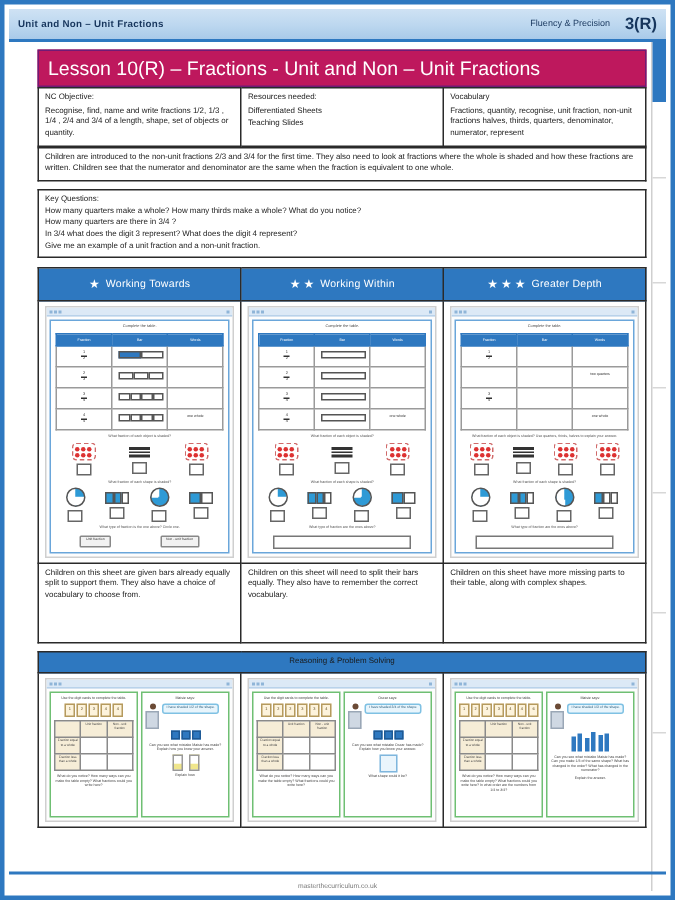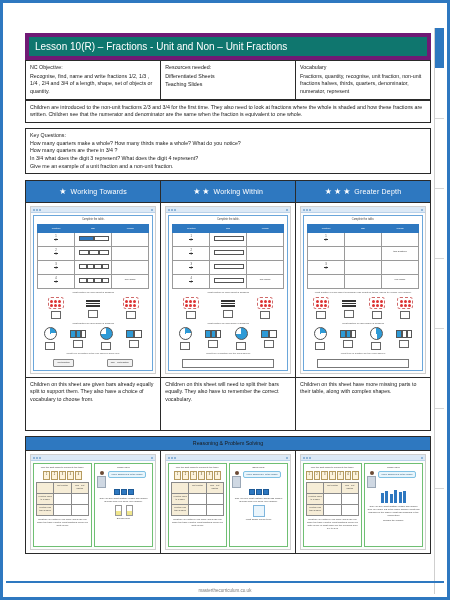--- a/index.html
+++ b/index.html
@@ -28,24 +28,24 @@
   .topbar-left{font-size:6.5px;color:#17365d;font-weight:bold;letter-spacing:.2px;}
   .topbar-right{margin-left:auto;display:flex;align-items:center;gap:10px;}
   .topbar-strand{font-size:6px;color:#17365d;}
   .topbar-code{font-size:11px;color:#17365d;font-weight:bold;}
 
   
   .sheet{
     position:absolute;left:22px;top:30px;width:406px;
   }
   .lesson-title{
-    background:#0f766e;color:#ffffff;
-    font-size:10px;
+    background:#be185d;color:#ffffff;
+    font-size:13px;
     padding:4px 5px 4px 6px;
-    border:4px solid #701a75;
+    border:1px solid #701a75;
     box-sizing:border-box;
   }
   table.grid{
     width:100%;border-collapse:collapse;table-layout:fixed;
   }
   table.grid td{
     border:1px solid #2a2a2a;
     vertical-align:top;
     padding:3px 4px;
     font-size:5.3px;
@@ -193,20 +193,27 @@
   .scroll-thumb{
     position:absolute;left:0;right:0;top:0;height:40px;background:#2e78c0;
   }
   .scroll-tick{position:absolute;left:0;right:0;height:1px;background:#d7d7d7;}
 </style>
 </head>
 <body>
 
 <div class="page">
 
+  <div class="topbar">
+    <div class="topbar-left">Unit and Non – Unit Fractions</div>
+    <div class="topbar-right">
+      <div class="topbar-strand">Fluency &amp; Precision</div>
+      <div class="topbar-code">3(R)</div>
+    </div>
+  </div>
 
   <div class="scrollbar">
     <div class="scroll-thumb"></div>
     <div class="scroll-tick" style="top:90px"></div>
     <div class="scroll-tick" style="top:160px"></div>
     <div class="scroll-tick" style="top:230px"></div>
     <div class="scroll-tick" style="top:300px"></div>
     <div class="scroll-tick" style="top:380px"></div>
     <div class="scroll-tick" style="top:460px"></div>
   </div>

